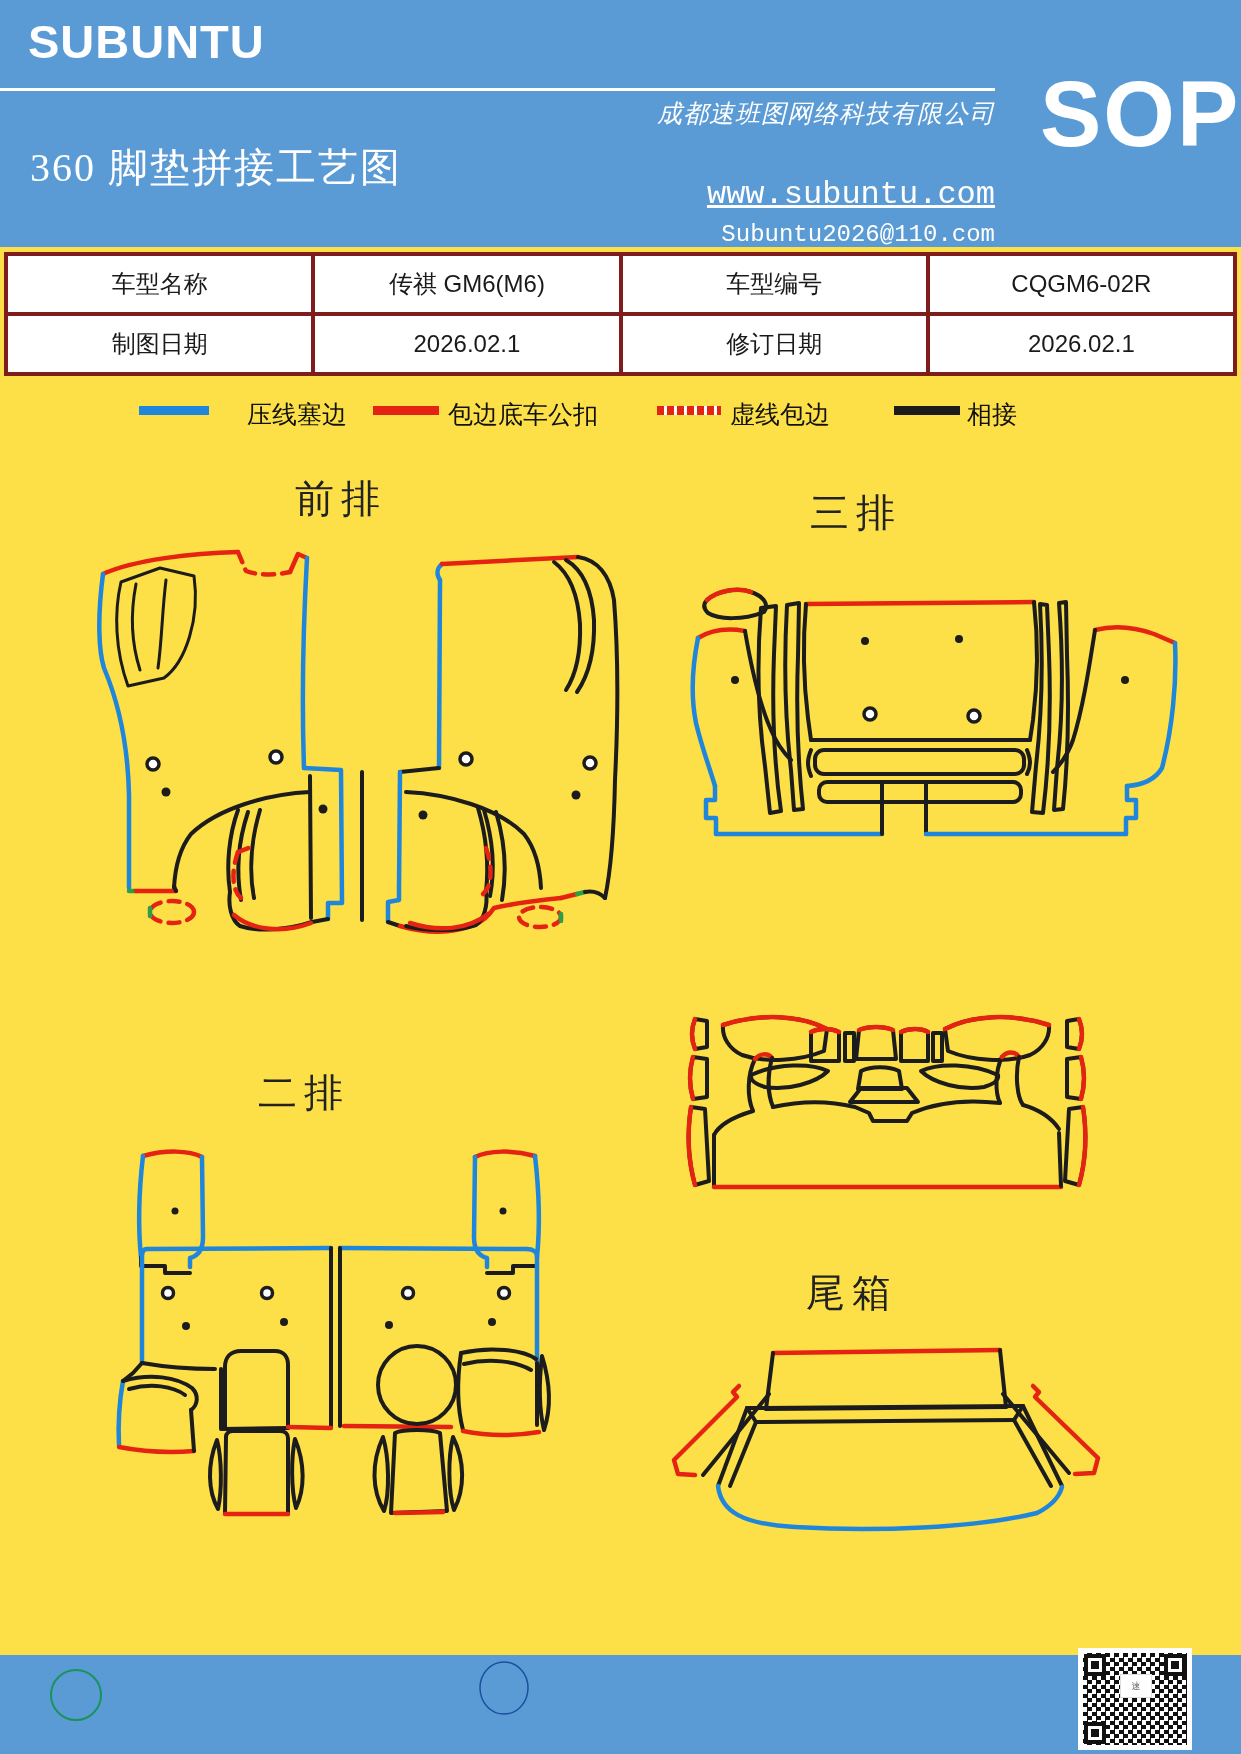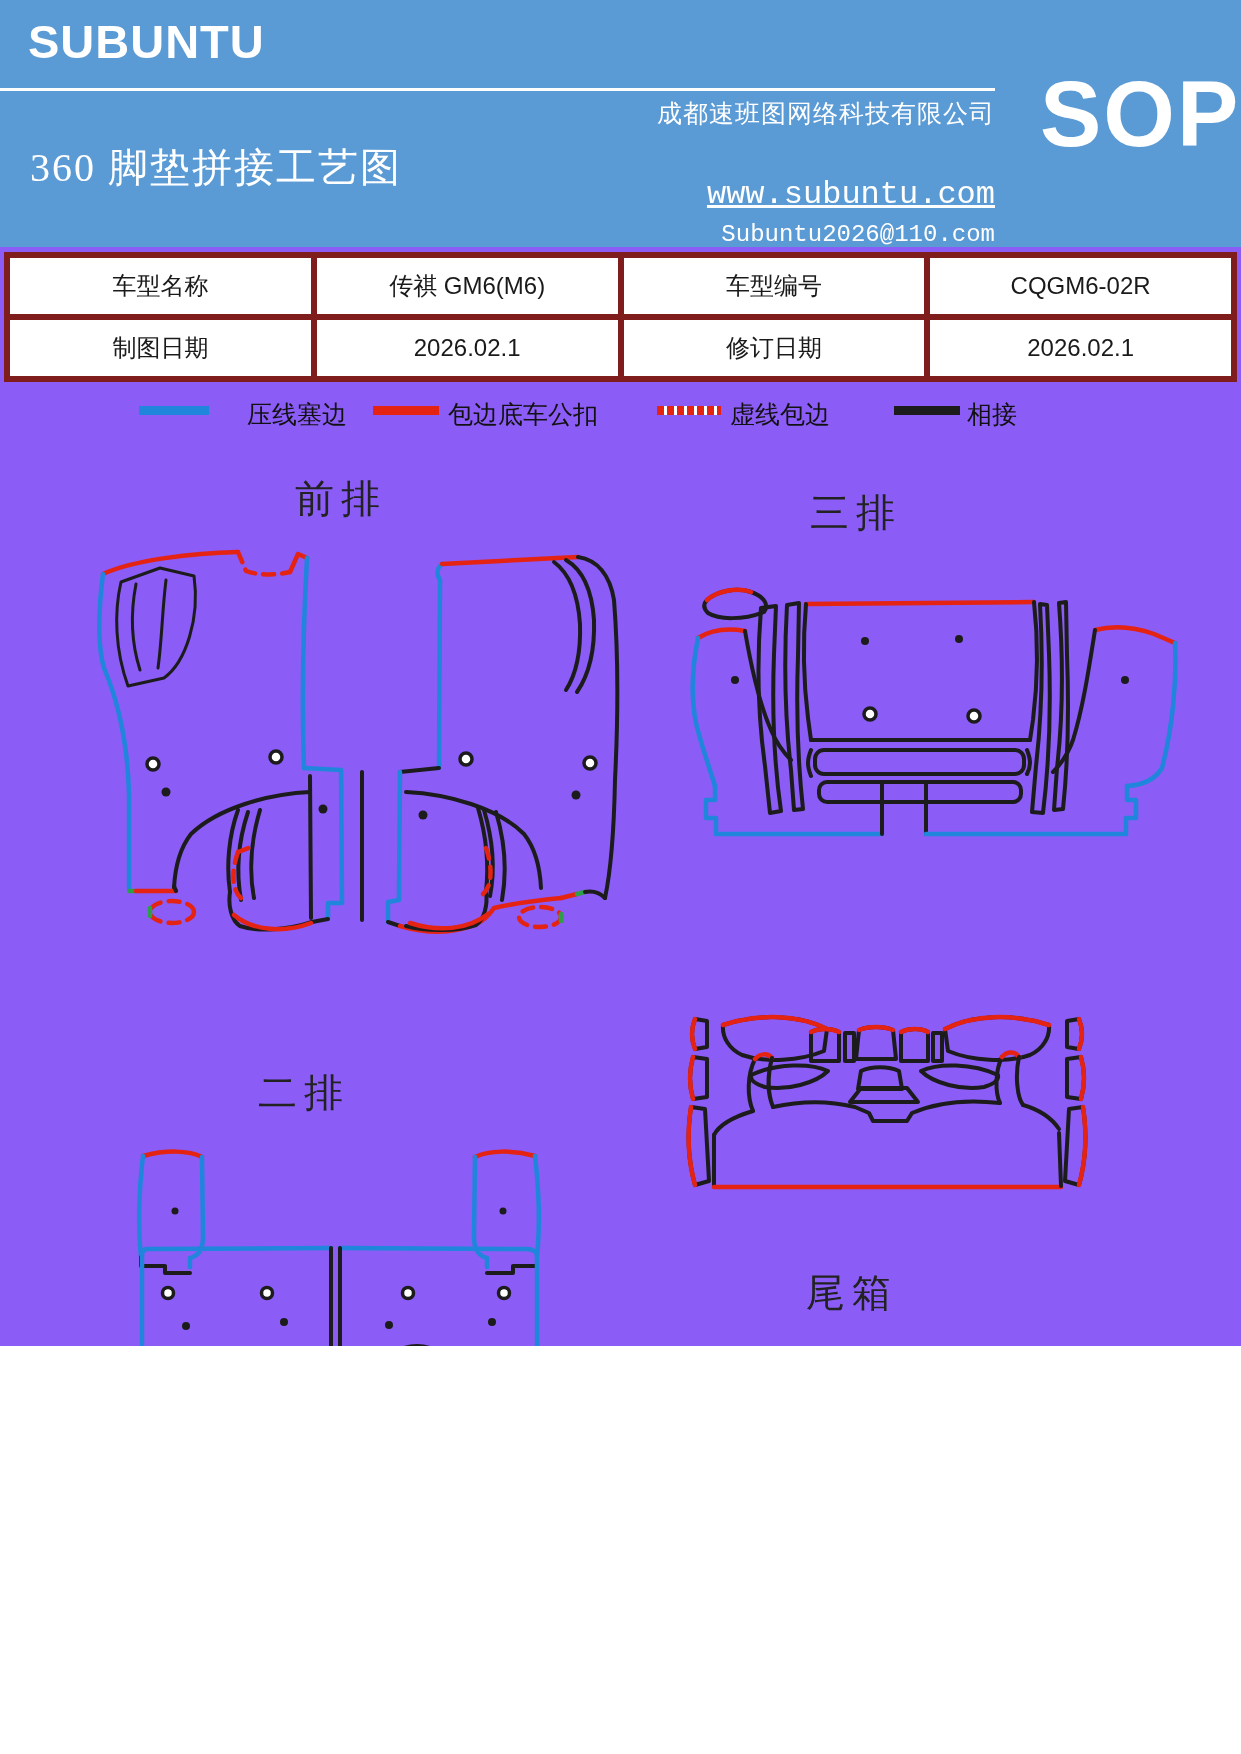--- a/index.html
+++ b/index.html
@@ -1,35 +1,35 @@
 <!DOCTYPE html>
 <html><head>
 <meta charset="utf-8">
 <style>
   html,body{margin:0;padding:0;background:#fff;}
-  #page{position:relative;width:1241px;height:1346px;background:#8b5cf6;overflow:hidden;
+  #page{position:relative;width:1241px;height:1754px;background:#fde047;overflow:hidden;
         font-family:"Liberation Sans",sans-serif;color:#1a1a1a;}
   
   #hdr{position:absolute;left:0;top:0;width:1241px;height:247px;background:#5b9bd5;}
   #logo{position:absolute;left:28px;top:14px;font-size:47px;font-weight:bold;color:#fff;
         letter-spacing:1px;font-family:"Liberation Sans",sans-serif;}
   #hline{position:absolute;left:0;top:88px;width:995px;height:3px;background:#fff;}
   #doc-title{position:absolute;left:30px;top:140px;font-size:40px;color:#fff;
         font-family:"Liberation Serif",serif;letter-spacing:2px;}
   #hdr-right{position:absolute;left:620px;top:97px;width:375px;text-align:right;color:#fff;
         font-family:"Liberation Serif",serif;}
-  #hdr-company{font-size:25px;letter-spacing:1px;}
+  #hdr-company{font-size:25px;letter-spacing:1px;font-style:italic;}
   #hdr-url{display:inline-block;margin-top:46px;font-size:32px;text-decoration:underline;
         font-family:"Liberation Mono",monospace;}
   #hdr-mail{margin-top:8px;font-size:24px;font-family:"Liberation Mono",monospace;}
   #sop{position:absolute;left:1040px;top:62px;font-size:92px;font-weight:bold;color:#fff;
         letter-spacing:2px;}
   
   #info-table{position:absolute;left:4px;top:252px;width:1233px;border-collapse:collapse;}
-  #info-table td{border:6px solid #7f1d1d;height:54px;text-align:center;font-size:24px;
+  #info-table td{border:4px solid #7f1d1d;height:54px;text-align:center;font-size:24px;
         background:#fff;width:25%;}
   
   .lg-sw{position:absolute;top:406px;height:9px;}
   .lg-tx{position:absolute;top:398px;font-size:25px;color:#111;}
   
   .sec-title{position:absolute;font-size:39px;color:#222;letter-spacing:7px;white-space:nowrap;
         font-family:"Liberation Sans",sans-serif;}
   
   svg{position:absolute;overflow:visible;}
   svg path, svg rect, svg ellipse, svg circle{fill:none;stroke-linecap:round;stroke-linejoin:round;}

